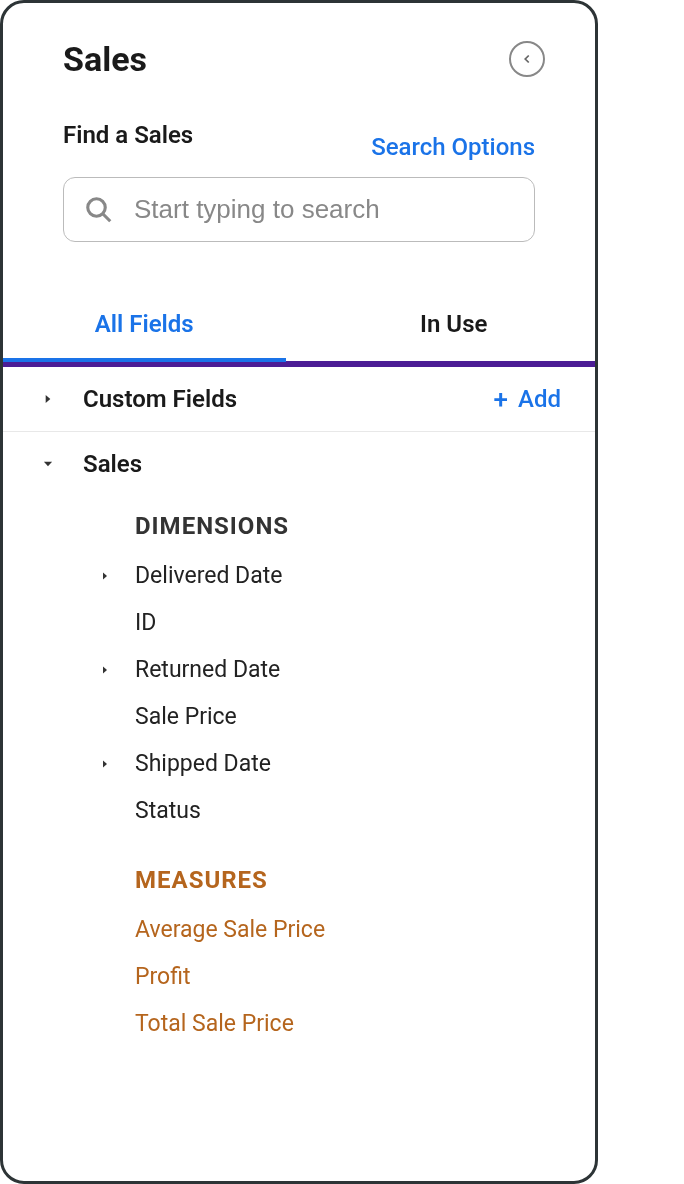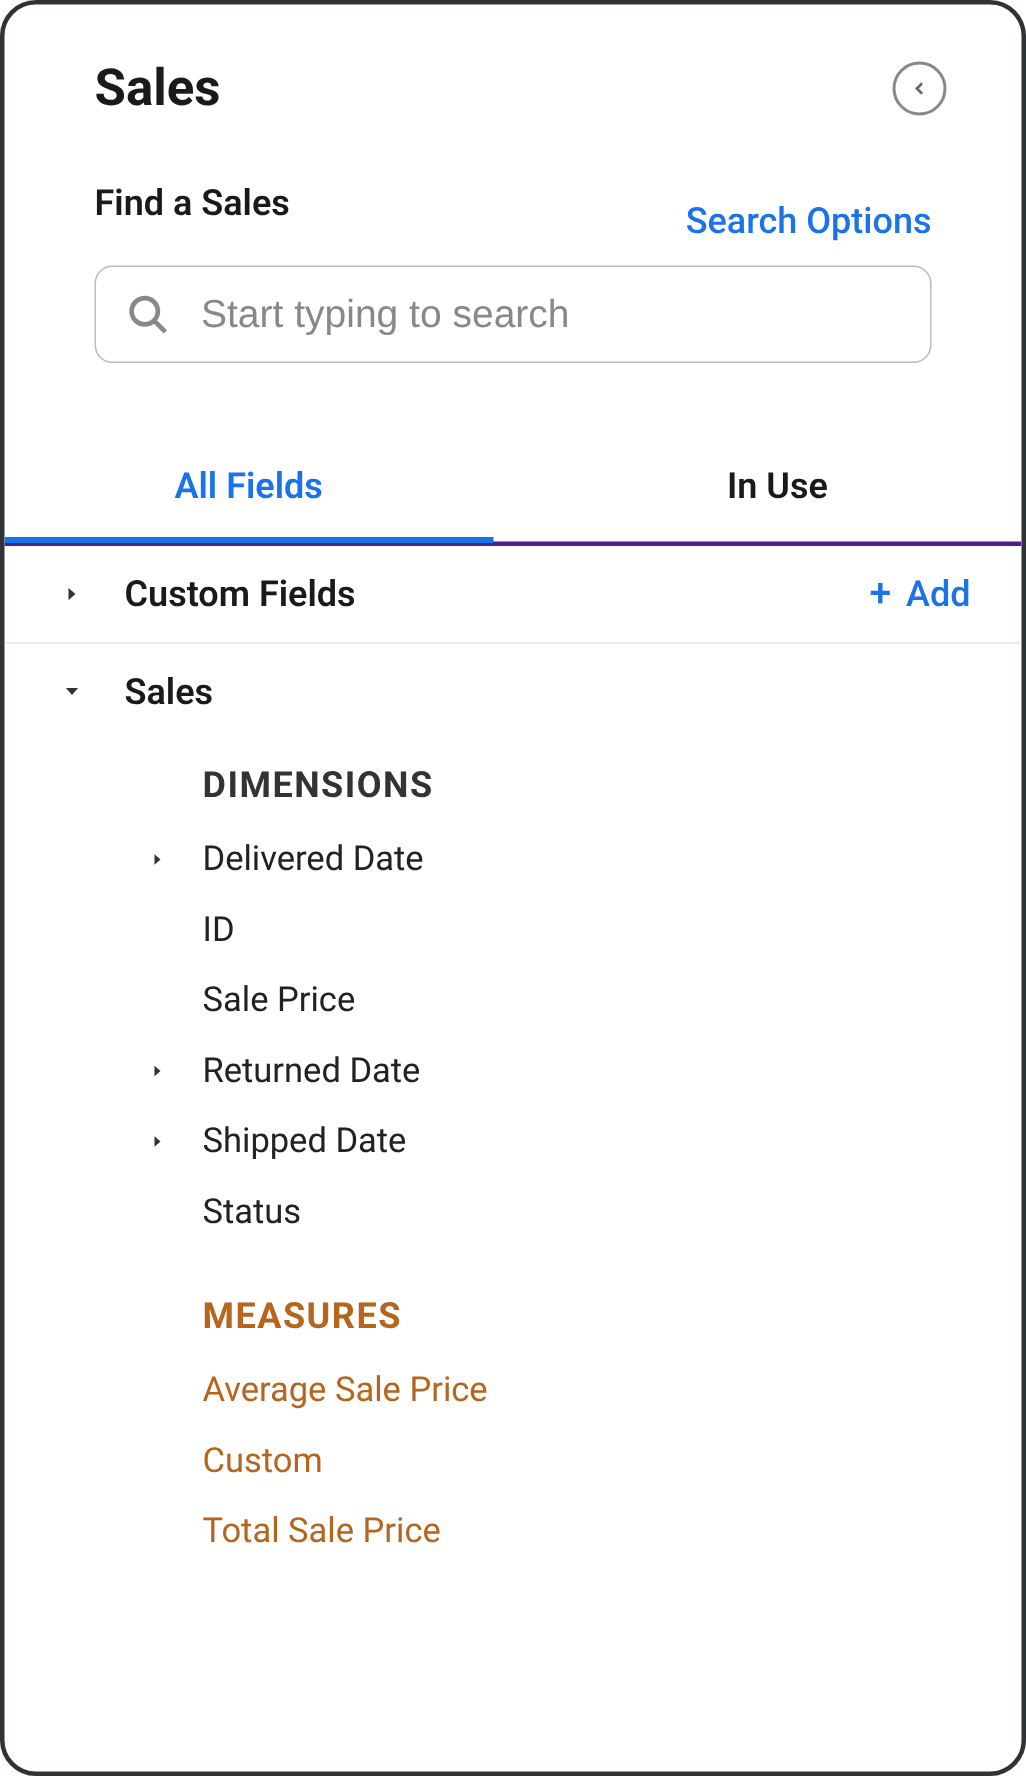--- a/index.html
+++ b/index.html
@@ -8,21 +8,21 @@
       padding: 0;
     }
     body {
       font-family: 'Roboto', 'Helvetica Neue', Arial, sans-serif;
       background: #fff;
       width: 684px;
       height: 1184px;
       overflow: hidden;
     }
     .panel {
-      width: 684px;
+      width: 598px;
       height: 1184px;
       border: 3px solid #2d3436;
       border-radius: 24px;
       background: #fff;
       padding: 0;
       overflow: hidden;
     }
     .header {
       display: flex;
       justify-content: space-between;
@@ -90,21 +90,21 @@
       color: #888;
       width: 100%;
       background: transparent;
     }
     .search-input::placeholder {
       color: #888;
     }
     .tabs {
       display: flex;
       margin-top: 48px;
-      border-bottom: 3px solid #4c1d95;
+      border-bottom: 6px solid #4c1d95;
       gap: 27px;
     }
     .tab {
       flex: 1;
       text-align: center;
       padding: 20px 0;
       font-size: 24px;
       font-weight: 600;
       cursor: pointer;
       color: #1a1a1a;
@@ -245,31 +245,31 @@
       <polygon points="8,5 16,12 8,19"></polygon>
     </svg>
     <span class="field-label">Delivered Date</span>
   </div>
         <div class="field-row">
     <svg class="field-arrow" viewBox="0 0 24 24" fill="#333">
       <polygon points="8,5 16,12 8,19"></polygon>
     </svg>
     <span class="field-label">ID</span>
   </div>
+        <div class="field-row expandable">
+    <svg class="field-arrow" viewBox="0 0 24 24" fill="#333">
+      <polygon points="8,5 16,12 8,19"></polygon>
+    </svg>
+    <span class="field-label">Returned Date</span>
+  </div>
         <div class="field-row">
     <svg class="field-arrow" viewBox="0 0 24 24" fill="#333">
       <polygon points="8,5 16,12 8,19"></polygon>
     </svg>
     <span class="field-label">Sale Price</span>
-  </div>
-        <div class="field-row expandable">
-    <svg class="field-arrow" viewBox="0 0 24 24" fill="#333">
-      <polygon points="8,5 16,12 8,19"></polygon>
-    </svg>
-    <span class="field-label">Returned Date</span>
   </div>
         <div class="field-row expandable">
     <svg class="field-arrow" viewBox="0 0 24 24" fill="#333">
       <polygon points="8,5 16,12 8,19"></polygon>
     </svg>
     <span class="field-label">Shipped Date</span>
   </div>
         <div class="field-row">
     <svg class="field-arrow" viewBox="0 0 24 24" fill="#333">
       <polygon points="8,5 16,12 8,19"></polygon>
@@ -282,21 +282,21 @@
         <div class="field-row">
     <svg class="field-arrow" viewBox="0 0 24 24" fill="#b5651d">
       <polygon points="8,5 16,12 8,19"></polygon>
     </svg>
     <span class="field-label measure">Average Sale Price</span>
   </div>
         <div class="field-row">
     <svg class="field-arrow" viewBox="0 0 24 24" fill="#b5651d">
       <polygon points="8,5 16,12 8,19"></polygon>
     </svg>
-    <span class="field-label measure">Custom</span>
+    <span class="field-label measure">Profit</span>
   </div>
         <div class="field-row">
     <svg class="field-arrow" viewBox="0 0 24 24" fill="#b5651d">
       <polygon points="8,5 16,12 8,19"></polygon>
     </svg>
     <span class="field-label measure">Total Sale Price</span>
   </div>
       </div>
   </div>
 

